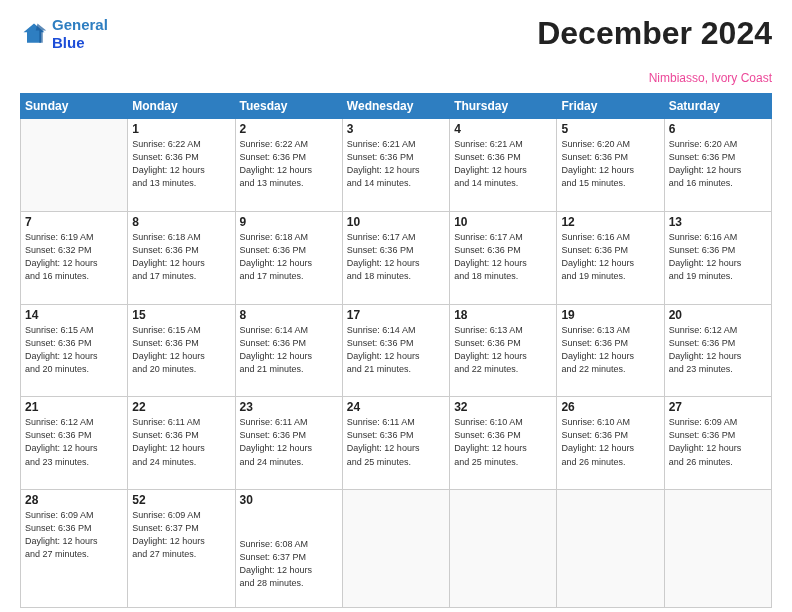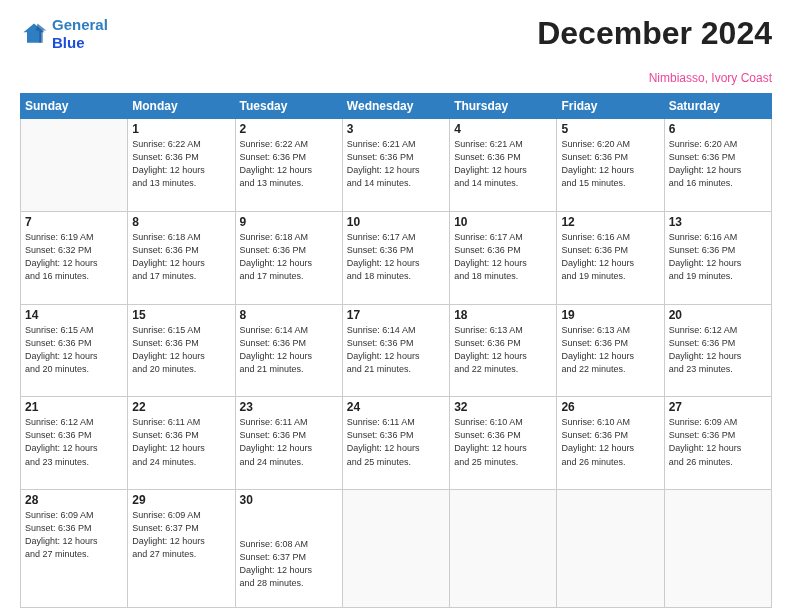--- a/index.html
+++ b/index.html
@@ -328,21 +328,21 @@
         </tr>
         <tr>
           <td>
             <span class="day-num">28</span>
             <div class="day-info" style="white-space: pre-line;">Sunrise: 6:09 AM
 Sunset: 6:36 PM
 Daylight: 12 hours
 and 27 minutes.</div>
           </td>
           <td>
-            <span class="day-num">29</span>
+            <span class="day-num">52</span>
             <div class="day-info" style="white-space: pre-line;">Sunrise: 6:09 AM
 Sunset: 6:37 PM
 Daylight: 12 hours
 and 27 minutes.</div>
           </td>
           <td>
             <span class="day-num">30</span>
             <div class="day-info" style="white-space: pre-line; margin-top: 31px;">Sunrise: 6:08 AM
 Sunset: 6:37 PM
 Daylight: 12 hours

